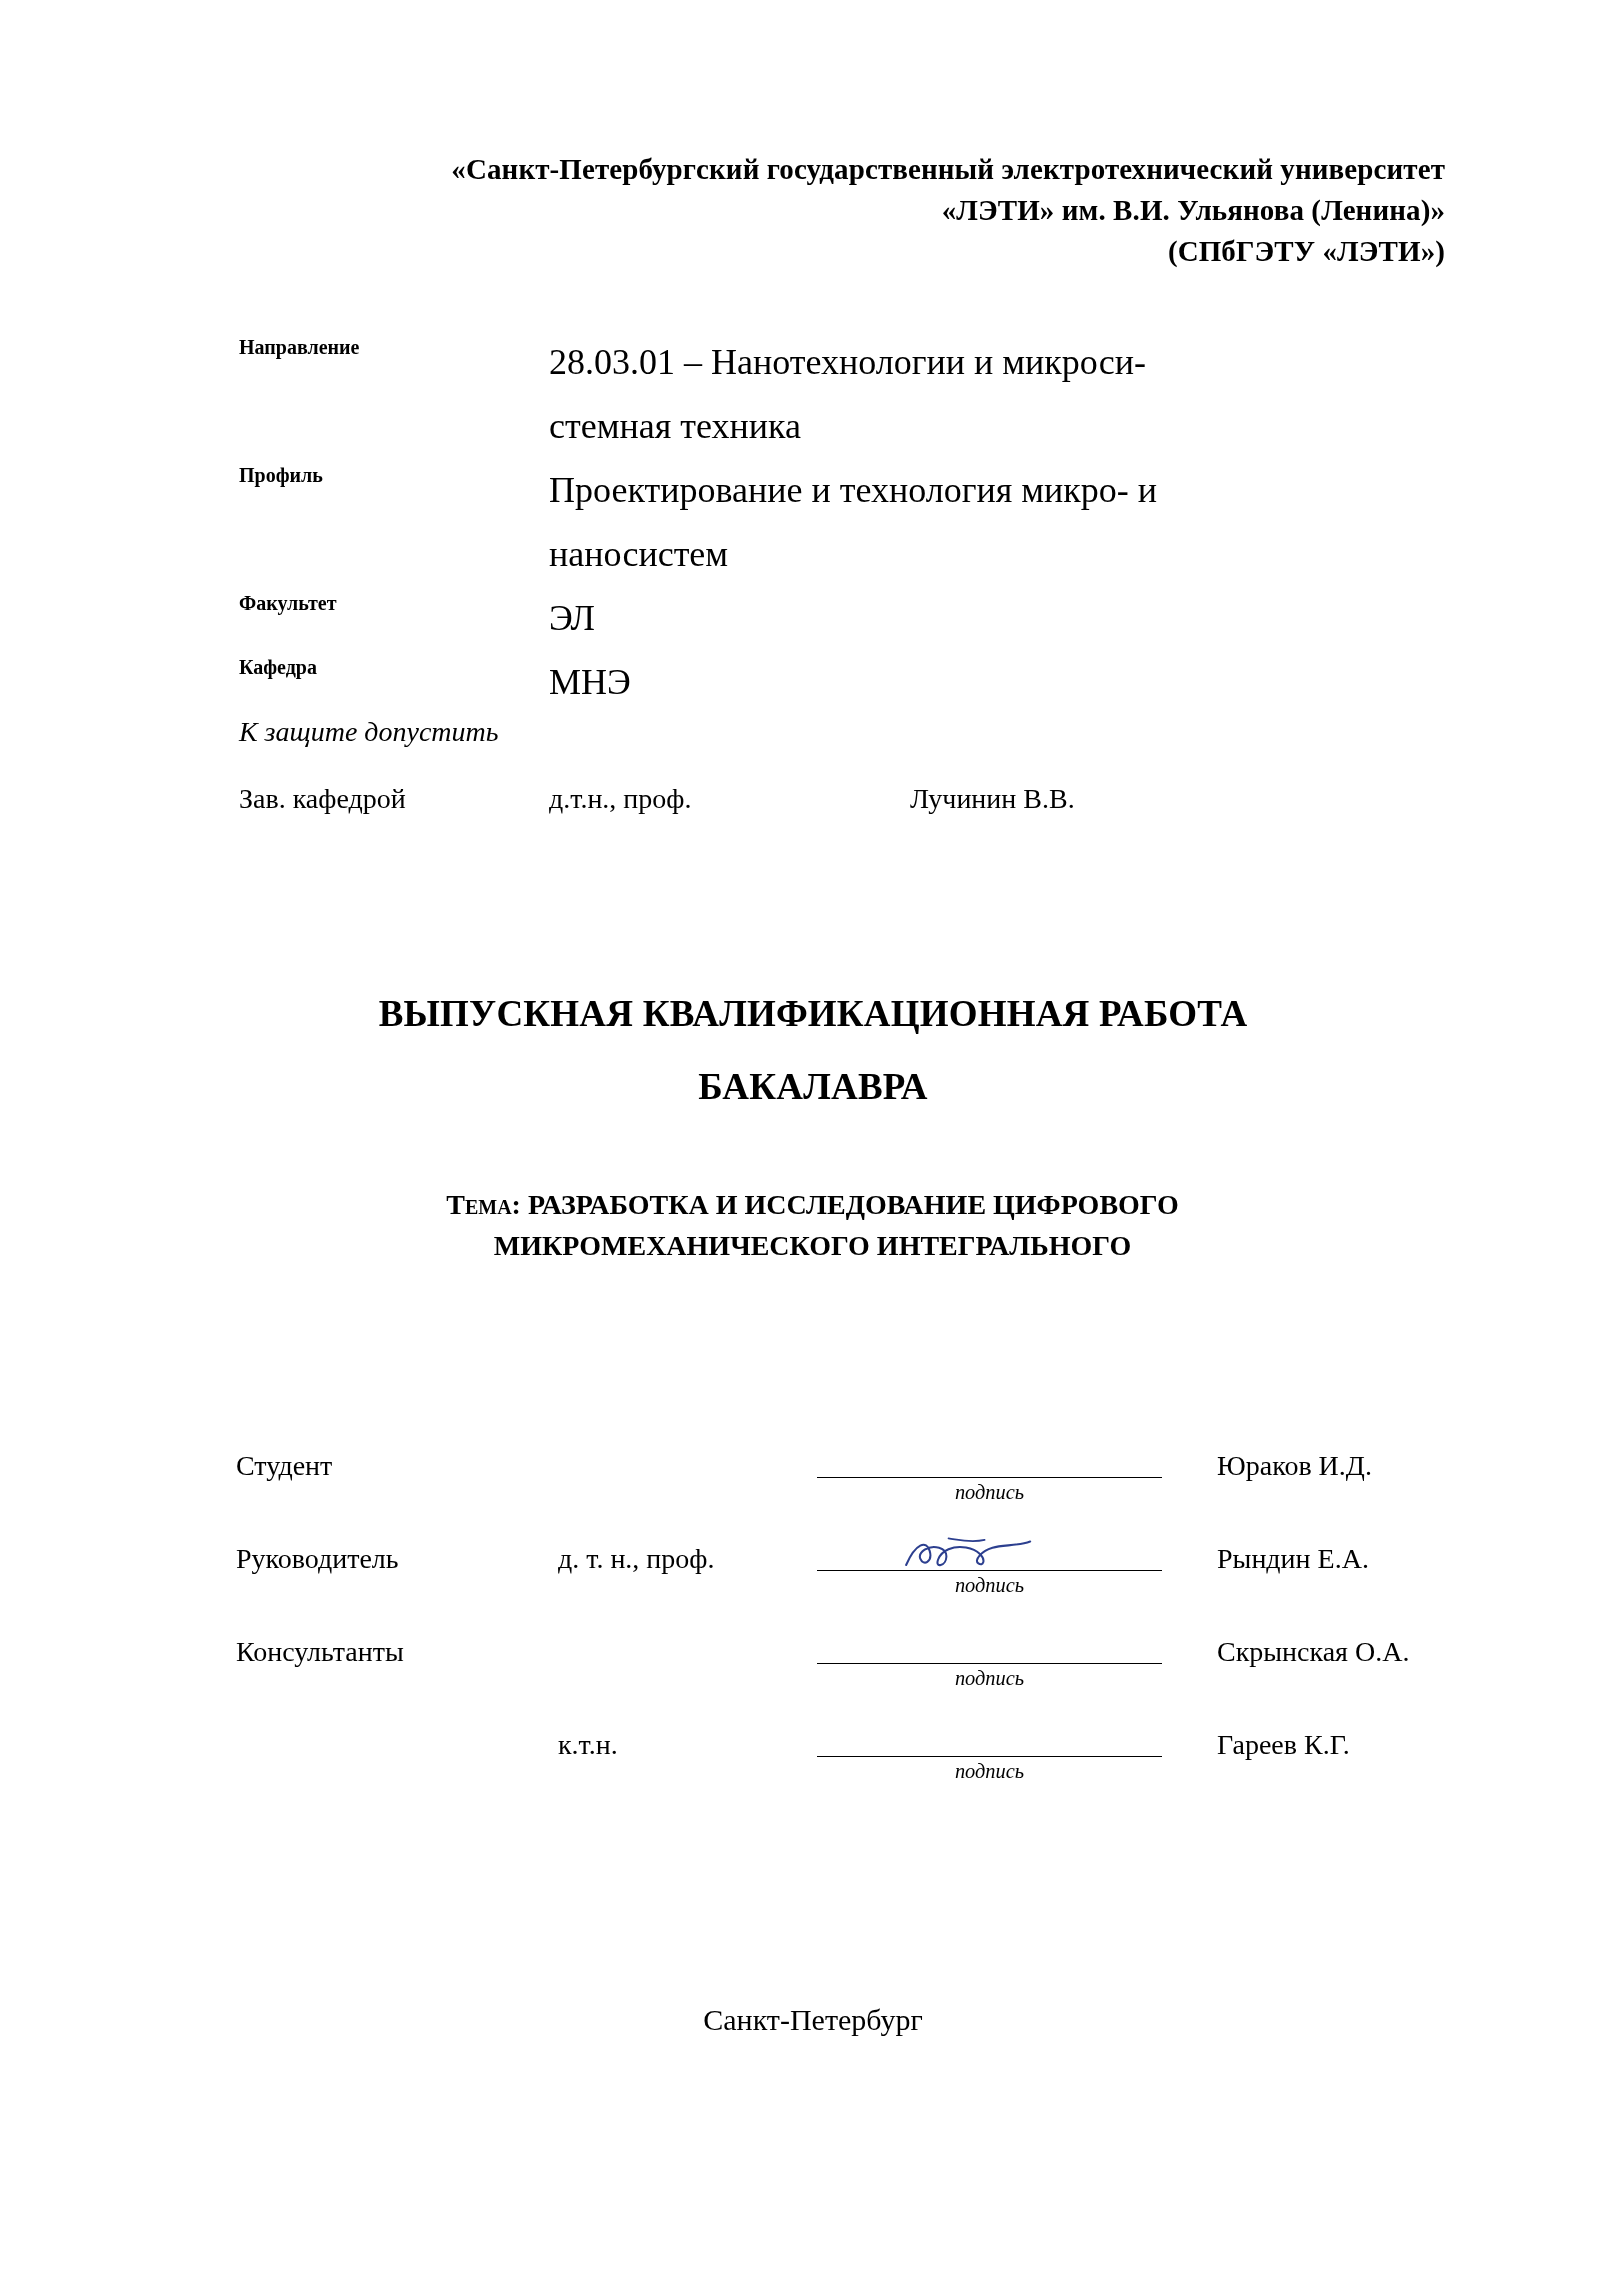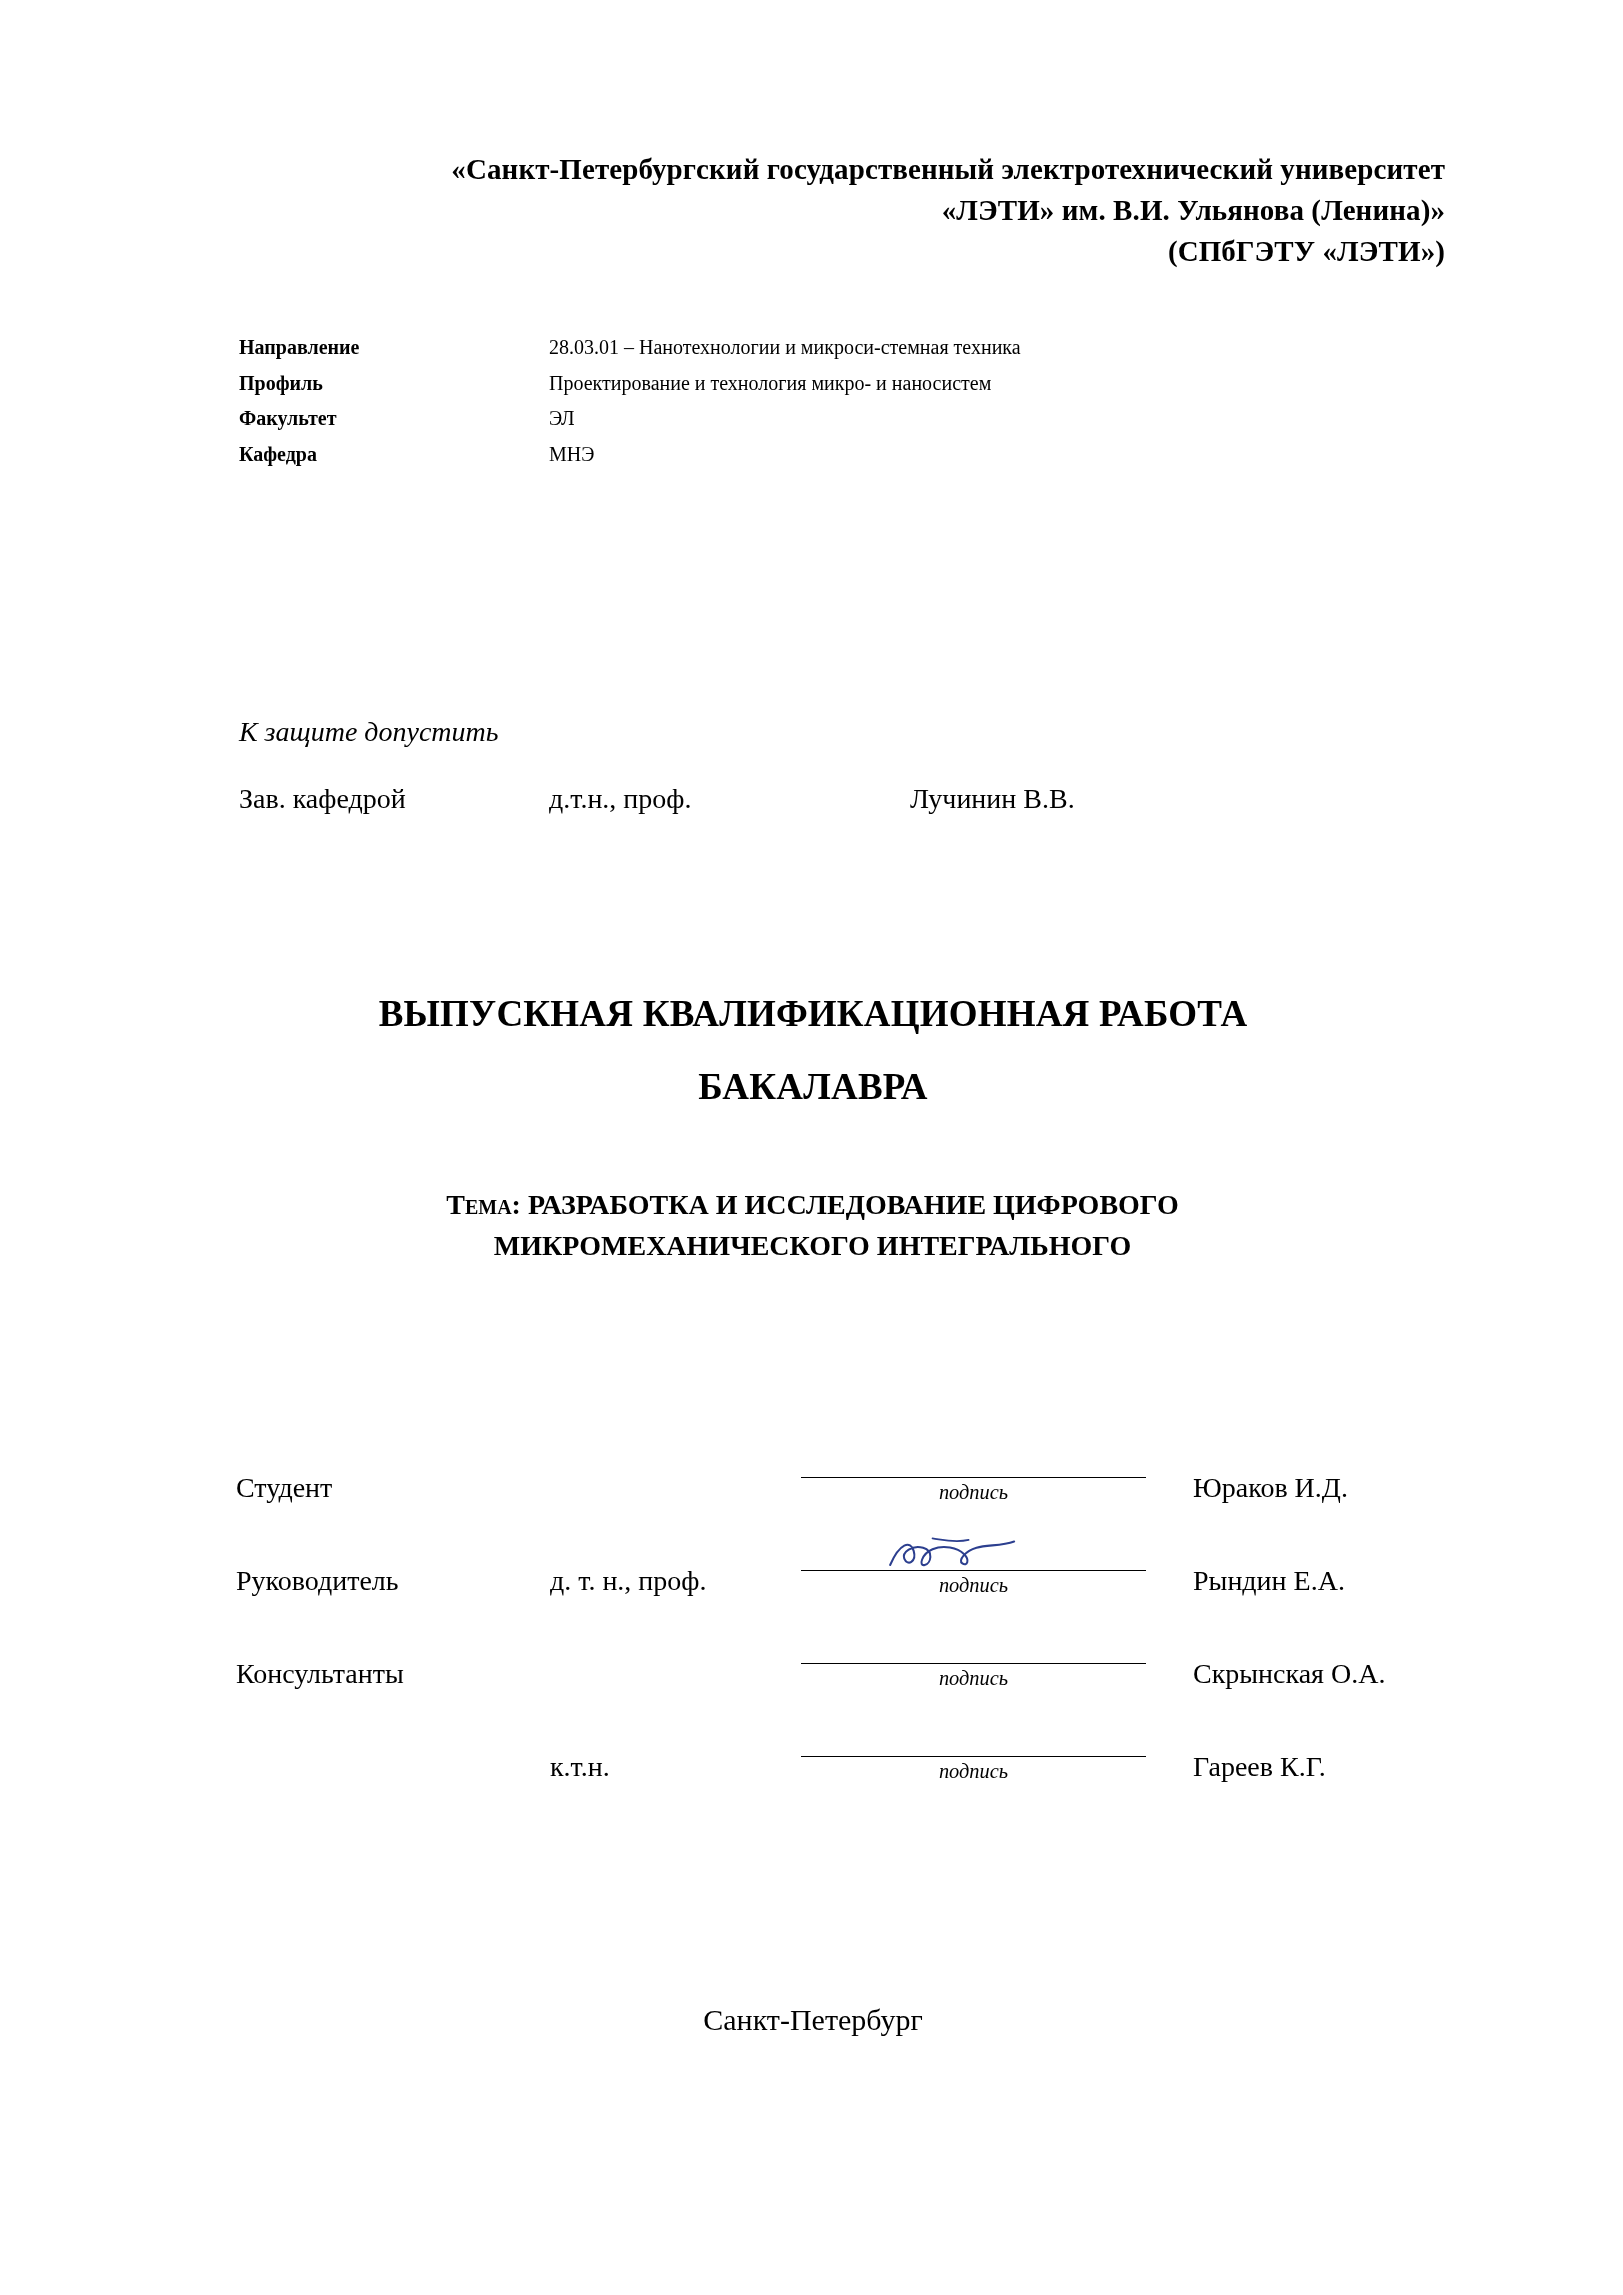--- a/index.html
+++ b/index.html
@@ -55,21 +55,21 @@
   }
   .field-label {
     width: 310px;
     flex: 0 0 310px;
     font-weight: bold;
     font-size: 20px;
     line-height: 1.78;
   }
   .field-value {
     flex: 1 1 auto;
-    font-size: 20px;
+    font-size: 36px;
     line-height: 1.78;
     max-width: 644px;
   }
   .field-value.wrap {
     max-width: 652px;
   }
 
   
   .approve {
     position: absolute;
@@ -129,23 +129,24 @@
   
   .signatures {
     position: absolute;
     left: 236px;
     top: 1444px;
     width: 1225px;
     font-size: 28px;
   }
   .sig-row {
     display: flex;
-    align-items: flex-end;
+    align-items: flex-start;
     margin-bottom: 33px;
     position: relative;
+    gap: 8px;
   }
   .sig-role {
     width: 314px;
     flex: 0 0 314px;
     line-height: 1.2;
     padding-top: 4.7px;
   }
   .sig-degree {
     width: 251px;
     flex: 0 0 251px;

